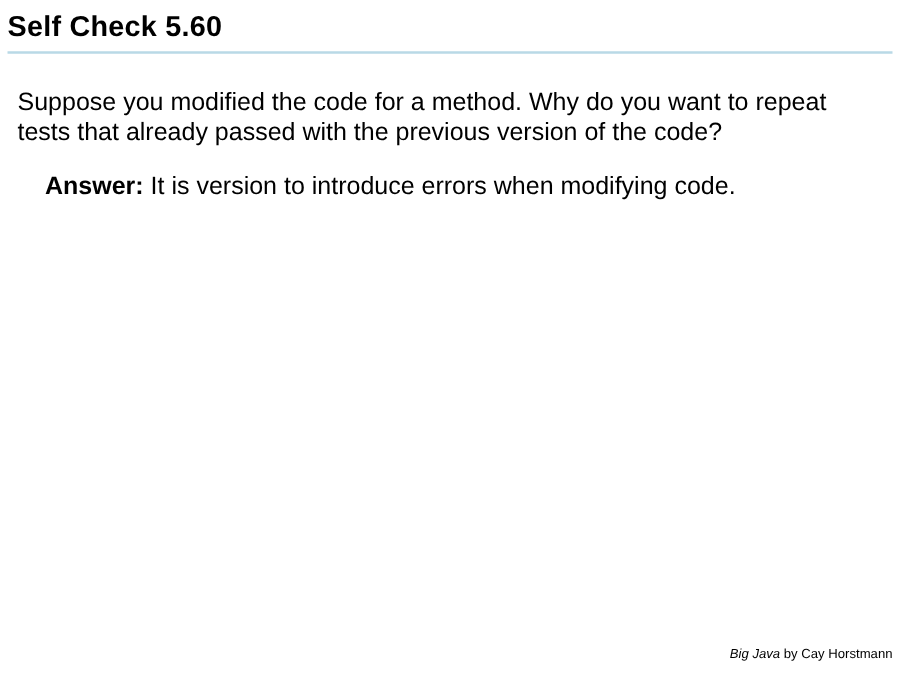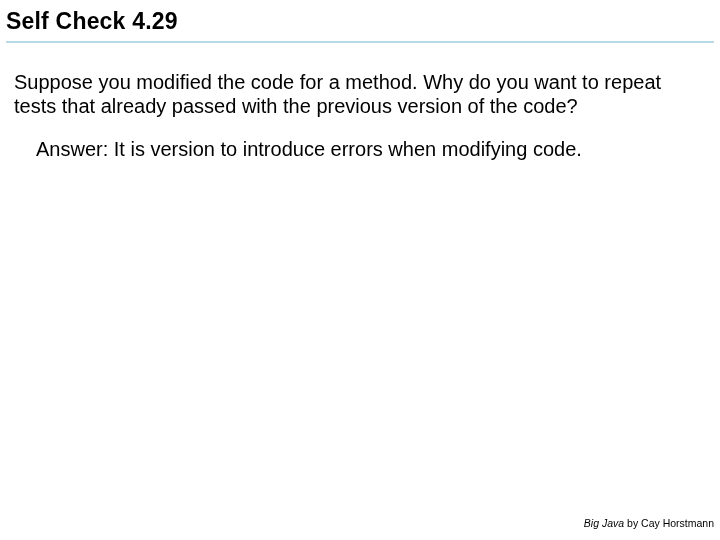--- a/index.html
+++ b/index.html
@@ -19,38 +19,38 @@
     color: #000;
   }
   .body {
     position: absolute;
     top: 70px; left: 14px; right: 14px;
     font-size: 20px;
     line-height: 1.22;
   }
   .question { margin-bottom: 18px; }
   .answer { padding-left: 22px; }
-  .answer-label { font-weight: 400; }
+  .answer-label { font-weight: 700; }
   .footer {
     position: absolute;
     bottom: 10px; right: 6px;
     text-align: center;
     font-size: 10.5px;
     line-height: 1.25;
     color: #000;
   }
   .book-title { font-style: italic; }
 </style>
 </head>
 <body>
 
 <div class="slide">
 
   <div class="title-bar">
-    <h1>Self Check 4.29</h1>
+    <h1>Self Check 5.60</h1>
   </div>
 
   <div class="body">
     <p class="question">Suppose you modified the code for a method. Why do you want to repeat tests that already passed with the previous version of the code?</p>
     <p class="answer">
       <span class="answer-label">Answer:</span><span> It is version to introduce errors when modifying code.</span>
     </p>
   </div>
 
   <div class="footer">

